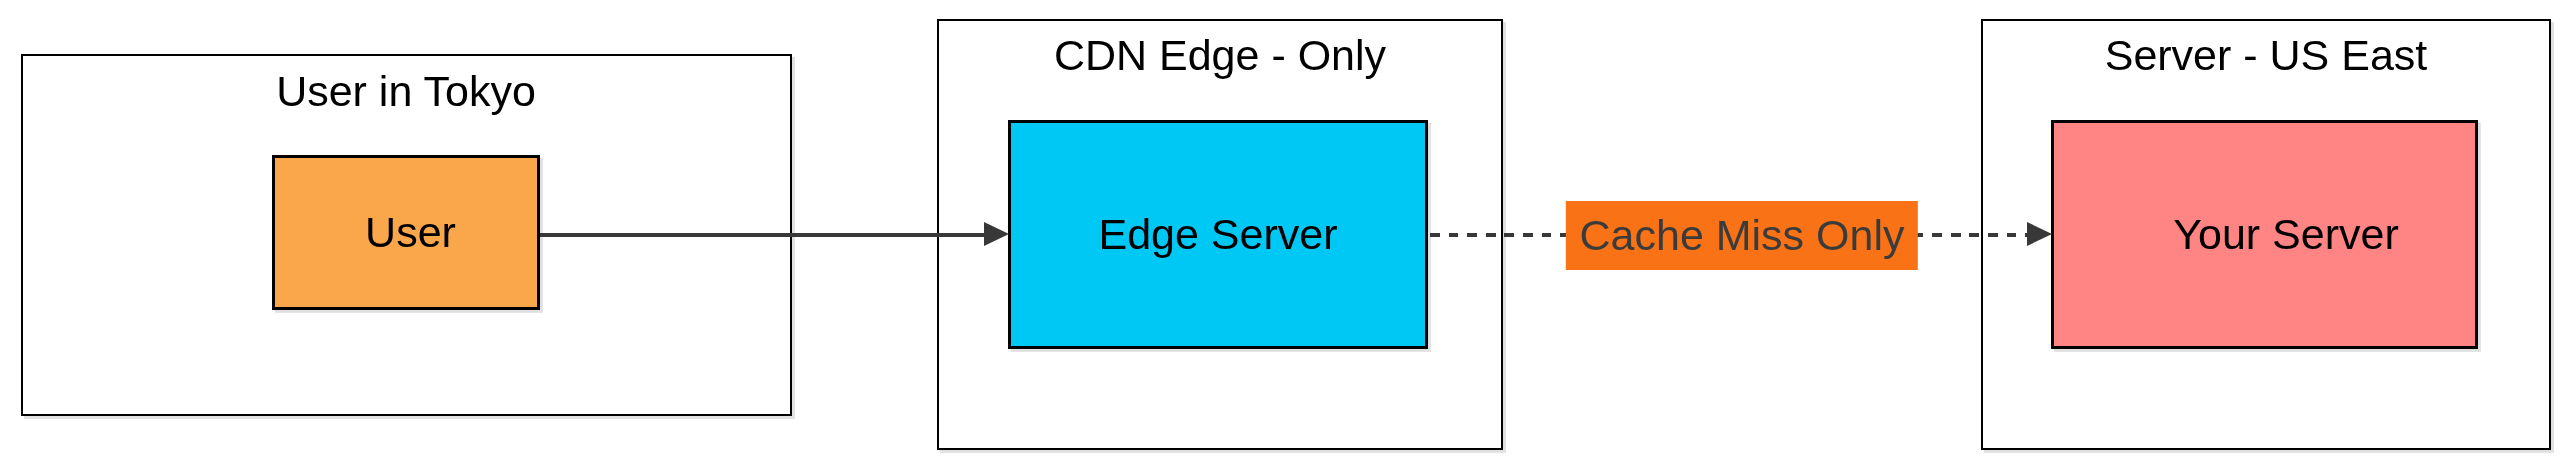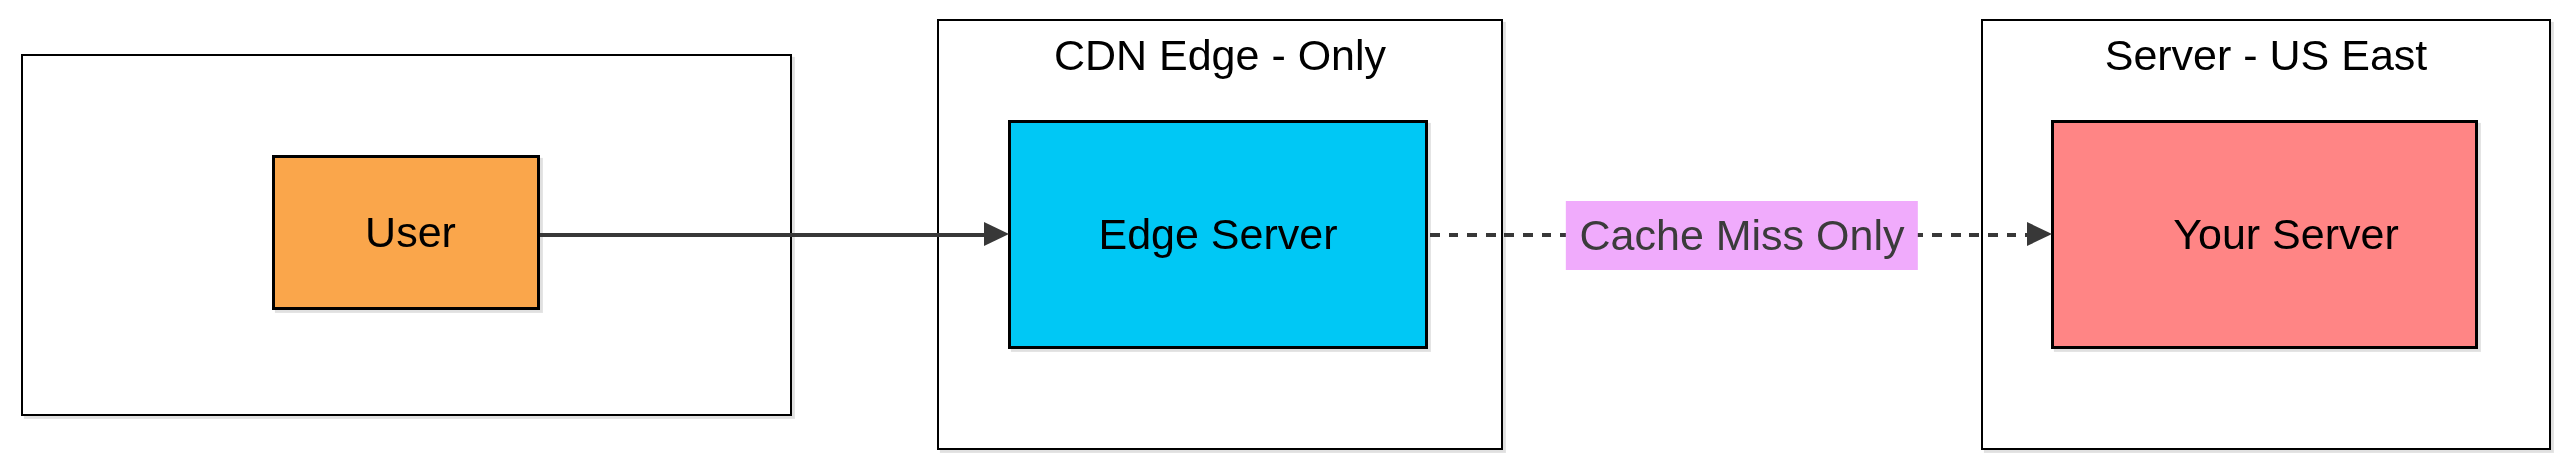--- a/index.html
+++ b/index.html
@@ -40,29 +40,30 @@
     position:absolute;width:0;height:0;z-index:1;
     border-top:12.7px solid transparent;border-bottom:12.7px solid transparent;
     border-left:25.4px solid #383838;
   }
   .ah-solid {left:984px;top:222px;}
   .ah-dashed{left:2027px;top:222px;}
   .edge-label{
     position:absolute;left:1742px;top:201px;height:69px;z-index:2;
     transform:translateX(-50%);
     display:flex;align-items:center;padding:0 13.7px;
-    background:#f0abfc;color:#3B3B3B;font-size:43px;white-space:nowrap;
+    background:#f97316;color:#3B3B3B;font-size:43px;white-space:nowrap;
   }
 </style>
 </head>
 <body>
 
 <div class="canvas">
 
   <section class="group g-user">
+    <div class="group-title">User in Tokyo</div>
     <div class="node n-user" style="background: rgb(250, 166, 75);">
       <span>User</span>
       <span></span>
     </div>
   </section>
 
   <section class="group g-cdn">
     <div class="group-title">CDN Edge - Only</div>
     <div class="node n-edge" style="background: rgb(0, 200, 245);">
       <span>Edge Server</span>

